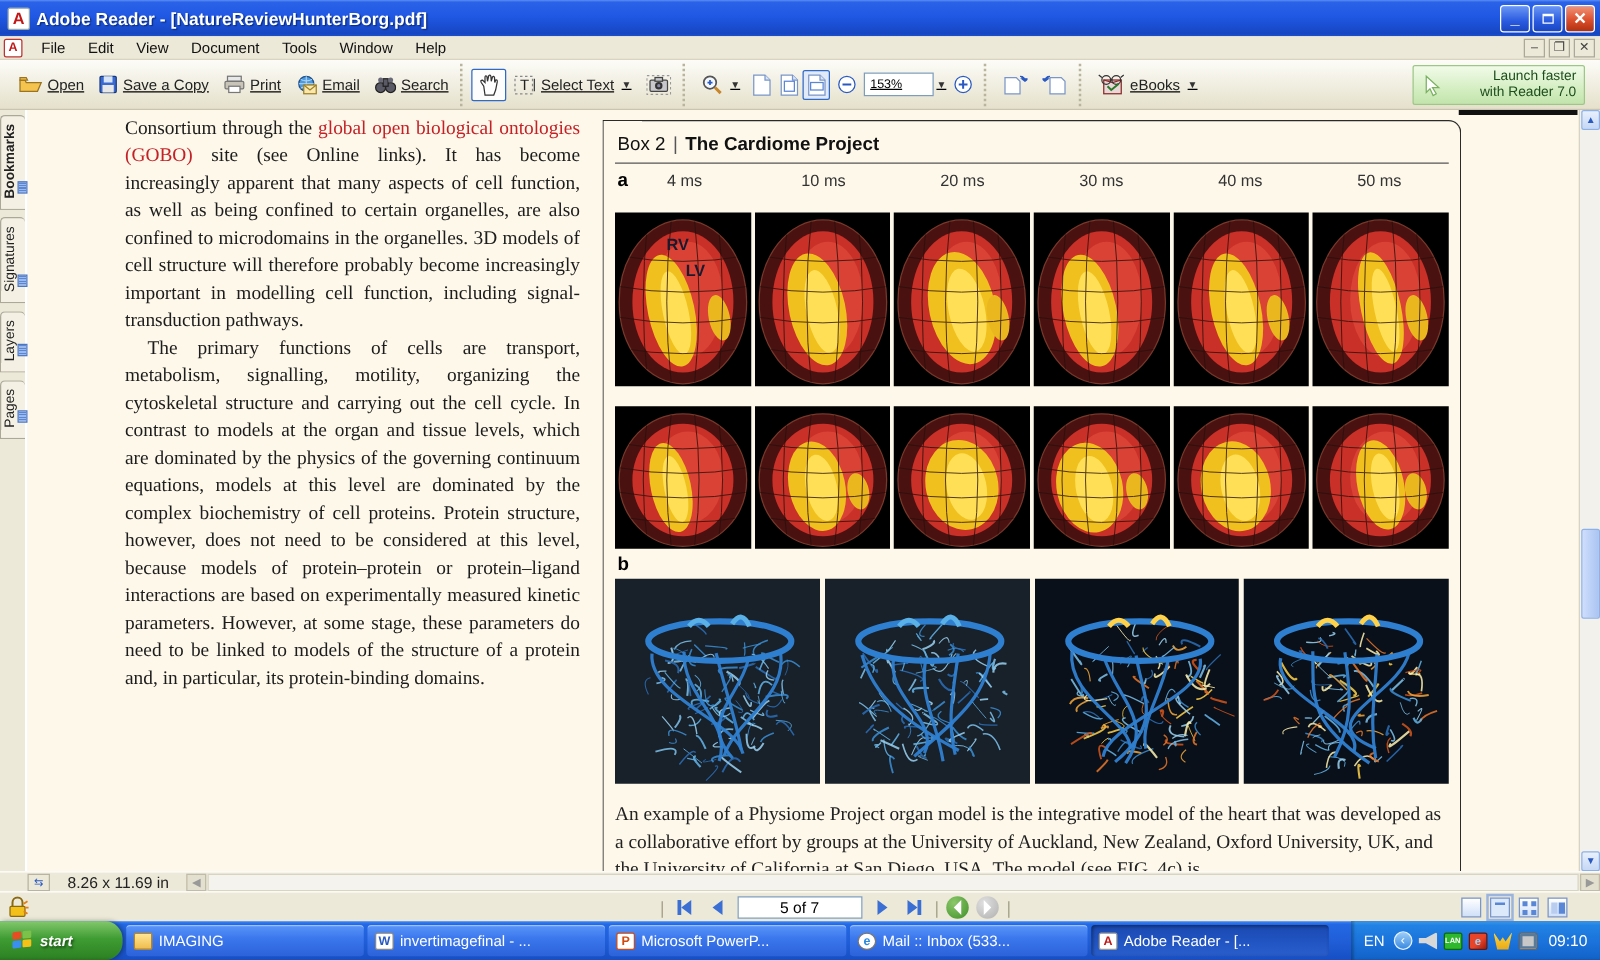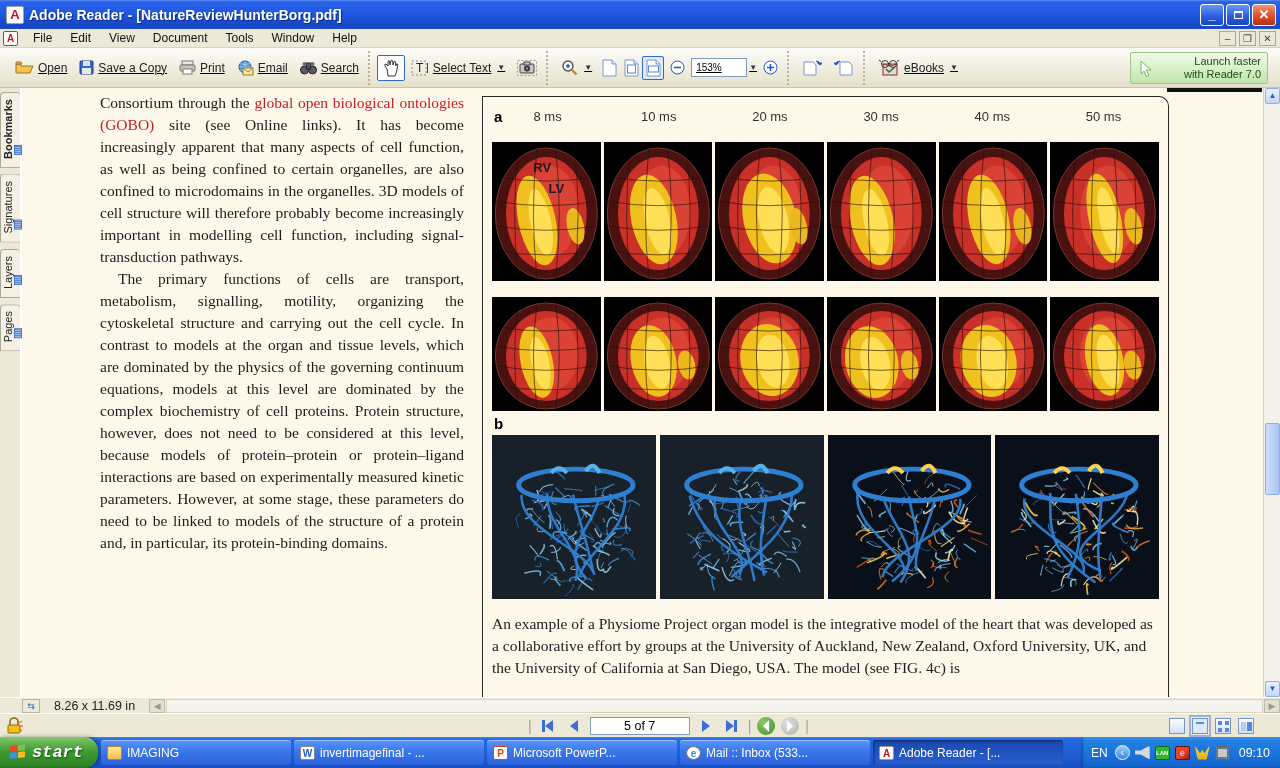--- a/index.html
+++ b/index.html
@@ -157,21 +157,21 @@
     background:linear-gradient(180deg,#3a85f6 0%,#2468e4 8%,#1f5dd6 55%,#174fc4 100%); display:flex; align-items:stretch; }
   .startbtn { width:98px; display:flex; align-items:center; gap:6px; padding-left:10px;
     background:linear-gradient(180deg,#82c86c,#3f9c33 45%,#2e8424 92%,#27741e);
     border-radius:0 14px 14px 0; box-shadow:2px 0 4px rgba(0,0,0,.35); }
   .startbtn .flag { position:relative; width:16px; height:15px; transform:skewY(-6deg); }
   .flag i { position:absolute; width:7px; height:6px; border-radius:1px; }
   .flag .f1 { left:0; top:0; background:#e84c22; }
   .flag .f2 { left:8px; top:0; background:#7cc24a; }
   .flag .f3 { left:0; top:7px; background:#3a8ff0; }
   .flag .f4 { left:8px; top:7px; background:#f6c21a; }
-  .startbtn .stxt { color:#fff; font-weight:bold; font-style:italic; font-size:17px; text-shadow:1px 1px 2px #1a4d14;font-family:Liberation Mono, monospace; }
+  .startbtn .stxt { color:#fff; font-weight:bold; font-style:italic; font-size:12px; text-shadow:1px 1px 2px #1a4d14; }
   .taskbtns { flex:1; display:flex; gap:3px; padding:3px 3px; }
   .taskbtn { flex:1; max-width:190px; display:flex; align-items:center; gap:5px; padding:0 6px;
     border-radius:3px; background:linear-gradient(180deg,#5a96f8,#3a76ec 45%,#2c62da);
     box-shadow:inset 0 1px 0 rgba(255,255,255,.4); color:#fff; font-size:12px;
     white-space:nowrap; overflow:hidden; }
   .taskbtn.pressed { background:linear-gradient(180deg,#1a48b0,#2256c4 60%,#2a5ecc);
     box-shadow:inset 1px 1px 3px rgba(0,0,0,.45); }
   .ticon { width:15px; height:14px; flex:none; border-radius:2px; font-size:10px; font-weight:bold;
     text-align:center; line-height:14px; }
   .ticon.folder { background:linear-gradient(180deg,#ffe793,#f0bc4e); border:1px solid #b8862a; }
@@ -394,25 +394,28 @@
 
     <div class="docarea">
       <div class="page-top-rule"></div>
 
       <div class="leftcol">
         <p><span>Consortium through the </span><span class="redlink">global open biological ontologies (GOBO)</span><span> site (see Online links). It has become increasingly apparent that many aspects of cell function, as well as being confined to certain organelles, are also confined to microdomains in the organelles. 3D models of cell structure will therefore probably become increasingly important in modelling cell function, including signal-transduction pathways.</span></p>
         <p class="indent">The primary functions of cells are transport, metabolism, signalling, motility, organizing the cytoskeletal structure and carrying out the cell cycle. In contrast to models at the organ and tissue levels, which are dominated by the physics of the governing continuum equations, models at this level are dominated by the complex biochemistry of cell proteins. Protein structure, however, does not need to be considered at this level, because models of protein–protein or protein–ligand interactions are based on experimentally measured kinetic parameters. However, at some stage, these parameters do need to be linked to models of the structure of a protein and, in particular, its protein-binding domains.</p>
       </div>
 
       <div class="box2">
+        <div class="boxhead">
+          <span>Box 2</span><span class="sep">|</span><b>The Cardiome Project</b>
+        </div>
 
         <div class="arow">
           <span class="slabel">a</span>
           <div class="times">
-            <span>8 ms</span>
+            <span>4 ms</span>
             <span>10 ms</span>
             <span>20 ms</span>
             <span>30 ms</span>
             <span>40 ms</span>
             <span>50 ms</span>
           </div>
         </div>
 
         <div class="heartgrid row-top">
           <div class="heart-panel">

